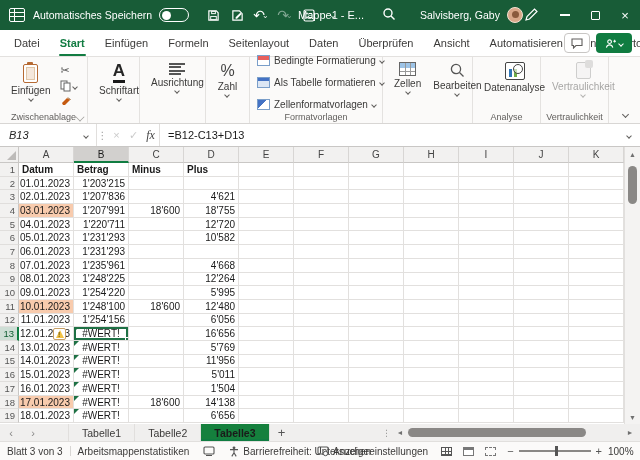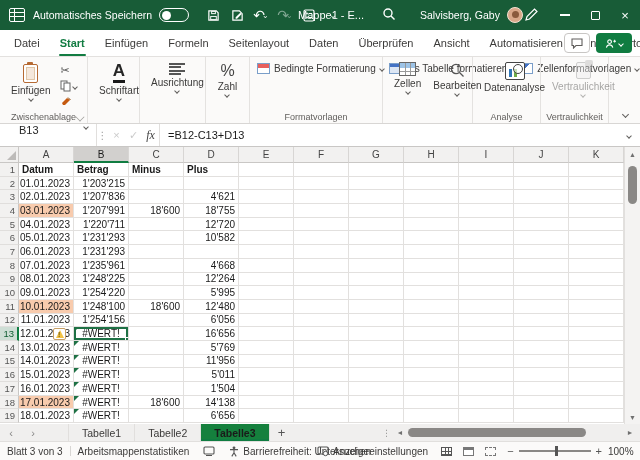--- a/index.html
+++ b/index.html
@@ -69,21 +69,21 @@
   .tblic::after{content:""; position:absolute; left:0; right:0; top:8px; height:1px; background:#999;}
   .anaic { width:20px; height:18px; border:1.4px solid #444; border-radius:2px; position:relative; background:#fff; }
   .anaic::before { content:""; position:absolute; left:3px; bottom:2px; width:3px; height:8px; background:#2E75B6; box-shadow:5px 0 0 #70AD47; }
   .anaic::after { content:""; position:absolute; right:1px; top:1px; width:8px; height:8px; border:1.6px solid #444; border-radius:50%; background:rgba(255,255,255,.6); }
   .sensic { width:15px; height:17px; border:1.4px solid #999; border-radius:2px; position:relative; background:#eee; }
   .sensic::after { content:""; position:absolute; right:-3px; top:-3px; width:8px; height:8px; background:#bbb; border-radius:2px; }
   .collapse-chev { position:absolute; right:12px; bottom:6px; }
 
   
   .fbar { height:23px; display:flex; align-items:stretch; border-bottom:1px solid #C9C7C5; background:#fff; }
-  .namebox { width:96px; display:flex; padding-left:19px; font-size:11px; color:#262626; position:relative; }
+  .namebox { width:96px; display:flex; align-items:center; padding-left:9px; font-size:11px; color:#262626; position:relative;font-style:italic; }
   .namebox .chev { position:absolute; right:8px; }
   .fdots { width:12px; display:flex; align-items:center; justify-content:center; color:#a0a0a0; border-left:1px solid #E1DFDD; font-size:10px; }
   .fbtn { width:17px; display:flex; align-items:center; justify-content:center; font-size:11px; }
   .fx { font-style:italic; font-family:"Liberation Serif","DejaVu Serif",serif; font-size:12px; color:#444; }
   .ftext { flex:1; display:flex; align-items:center; padding-left:8px; font-size:11px; color:#1a1a1a; border-left:1px solid #E1DFDD; }
   .fexp { width:22px; display:flex; align-items:center; justify-content:center; }
 
   
   .grid { position:relative; height:277px; background:#fff; overflow:hidden; }
   .colhdr { display:flex; height:16px; }
@@ -295,21 +295,21 @@
     </div>
 
     <div class="rgroup nolabel" style="width:44px">
       <div class="bigbtn" style="margin:0 auto">
         <span class="pct">%</span>
         <span class="blabel">Zahl</span>
         <span class="chev sm"></span>
       </div>
     </div>
 
-    <div class="rgroup" style="width:133px; flex-direction:row; justify-content:flex-start; gap:1px; padding-top:4px">
+    <div class="rgroup" style="width:133px; flex-direction:column; justify-content:flex-end; gap:11px; padding-top:4px">
       <div class="styrow">
         <div class="sticon"></div>
         <span>Bedingte Formatierung</span>
         <span class="chev sm"></span>
       </div>
       <div class="styrow">
         <div class="sticon tbl"></div>
         <span>Als Tabelle formatieren</span>
         <span class="chev sm"></span>
       </div>

